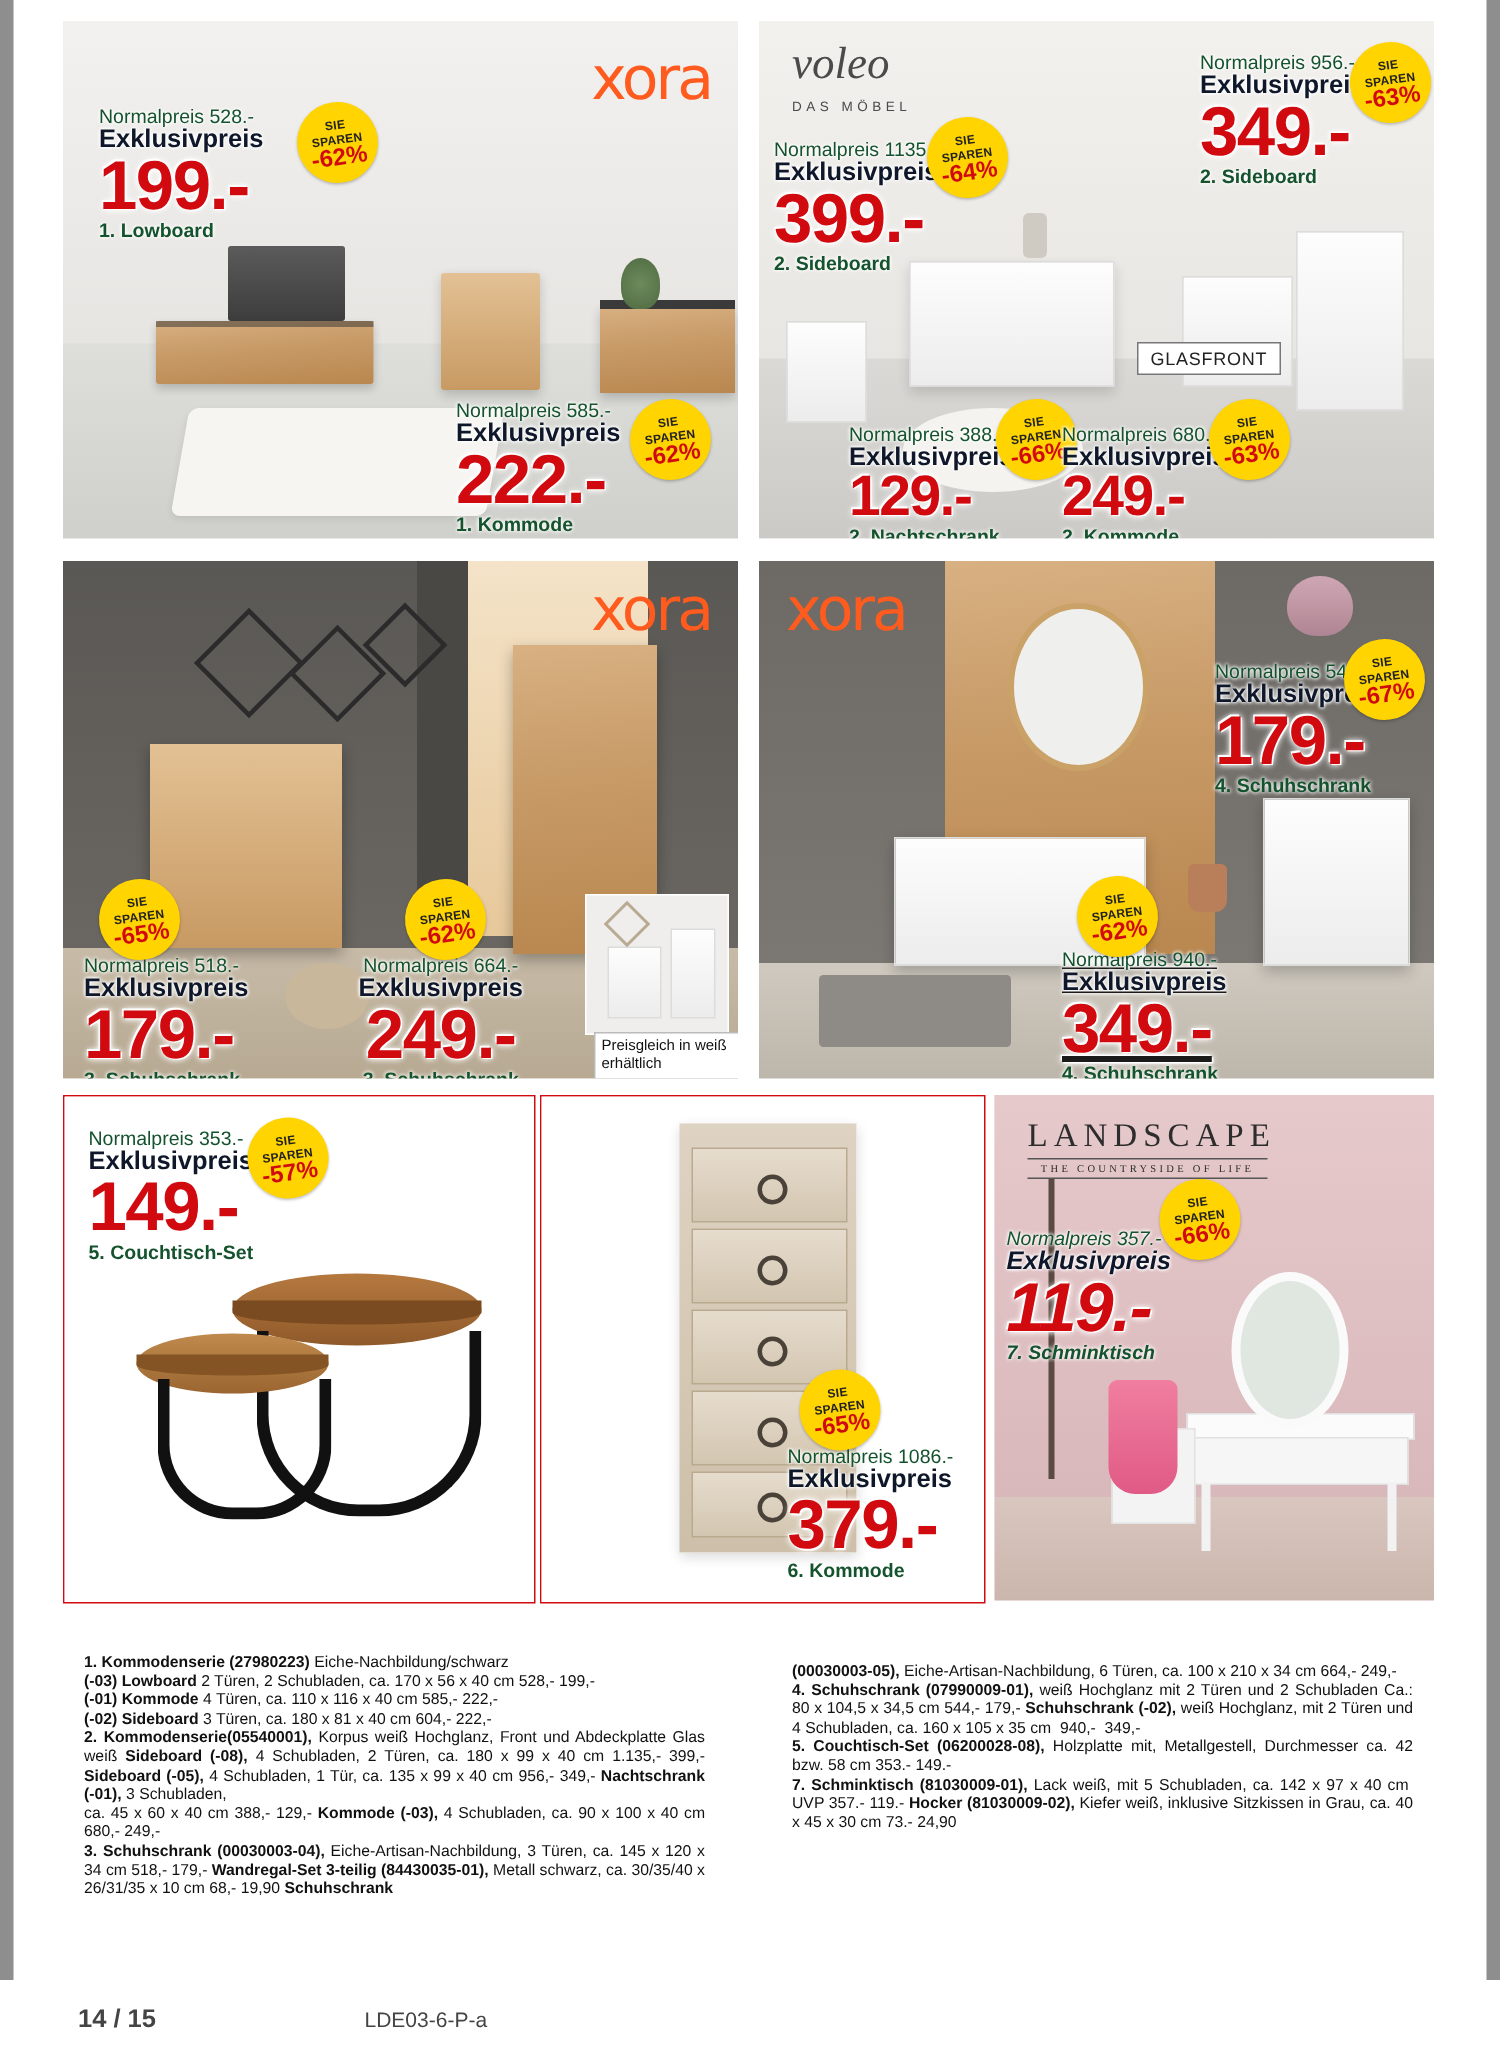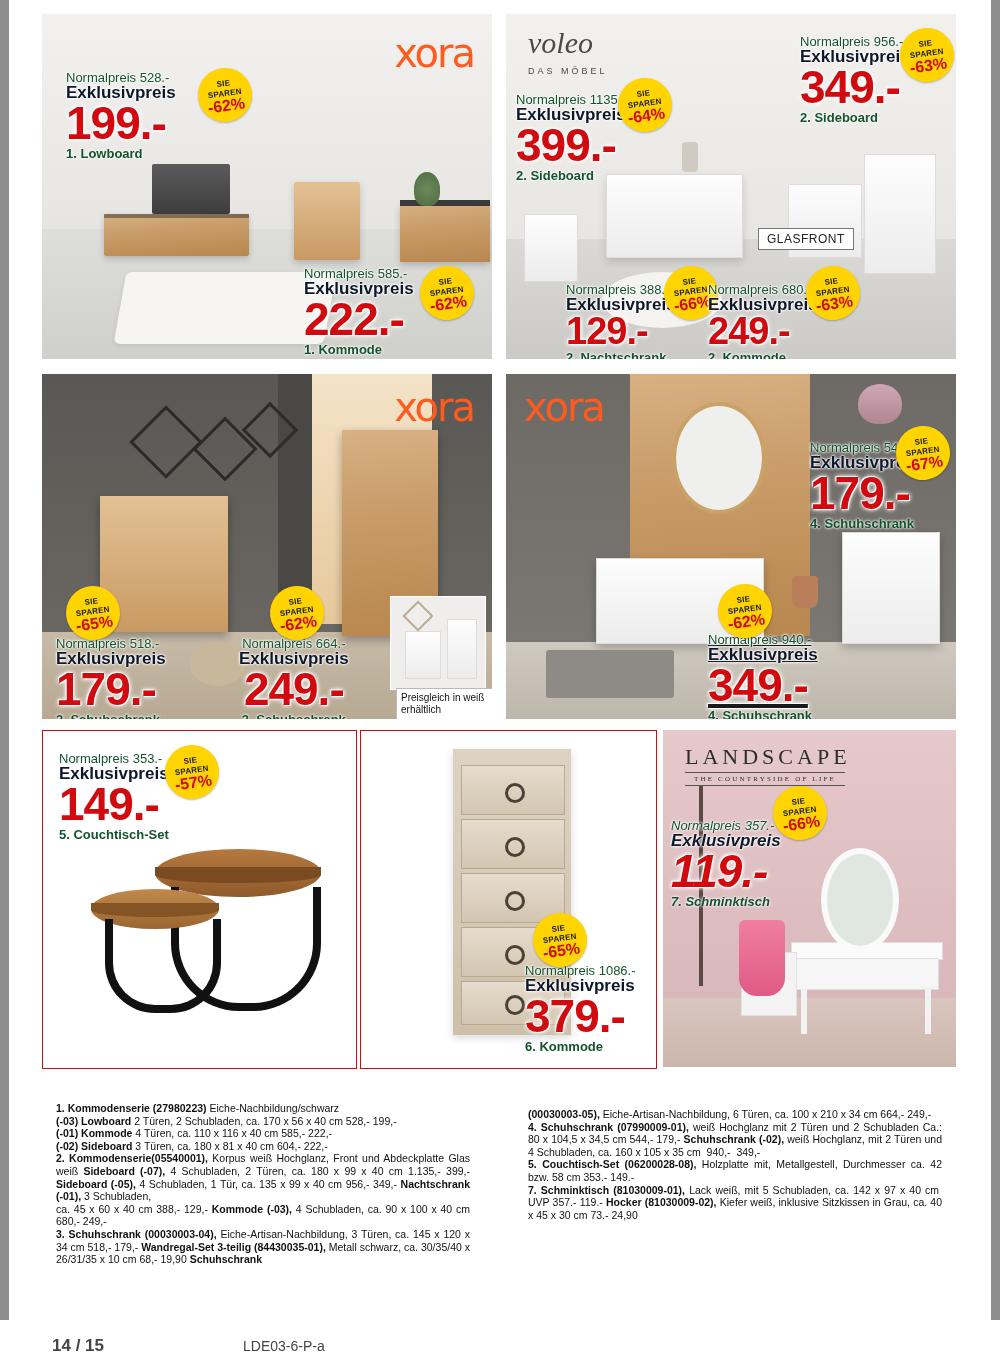--- a/index.html
+++ b/index.html
@@ -405,21 +405,21 @@
       <span class="sparen">SPAREN</span>
       <span class="pct">-66%</span>
     </div>
   </div>
 
   <div class="legal" style="left:56px;top:1102px;width:414px;">
     <div><b>1. Kommodenserie (27980223)</b> Eiche-Nachbildung/schwarz</div>
     <div><b>(-03) Lowboard</b> 2 Türen, 2 Schubladen, ca. 170 x 56 x 40 cm 528,- 199,-</div>
     <div><b>(-01) Kommode</b> 4 Türen, ca. 110 x 116 x 40 cm 585,- 222,-</div>
     <div><b>(-02) Sideboard</b> 3 Türen, ca. 180 x 81 x 40 cm 604,- 222,-</div>
-    <div><b>2. Kommodenserie(05540001),</b> Korpus weiß Hochglanz, Front und Abdeckplatte Glas weiß <b>Sideboard (-07),</b> 4 Schubladen, 2 Türen, ca. 180 x 99 x 40 cm 1.135,- 399,- <b>Sideboard (-05),</b> 4 Schubladen, 1 Tür, ca. 135 x 99 x 40 cm 956,- 349,- <b>Nachtschrank (-01),</b> 3 Schubladen,</div>
+    <div><b>2. Kommodenserie(05540001),</b> Korpus weiß Hochglanz, Front und Abdeckplatte Glas weiß <b>Sideboard (-08),</b> 4 Schubladen, 2 Türen, ca. 180 x 99 x 40 cm 1.135,- 399,- <b>Sideboard (-05),</b> 4 Schubladen, 1 Tür, ca. 135 x 99 x 40 cm 956,- 349,- <b>Nachtschrank (-01),</b> 3 Schubladen,</div>
     <div>ca. 45 x 60 x 40 cm 388,- 129,- <b>Kommode (-03),</b> 4 Schubladen, ca. 90 x 100 x 40 cm 680,- 249,-</div>
     <div><b>3. Schuhschrank (00030003-04),</b> Eiche-Artisan-Nachbildung, 3 Türen, ca. 145 x 120 x 34 cm 518,- 179,- <b>Wandregal-Set 3-teilig (84430035-01),</b> Metall schwarz, ca. 30/35/40 x 26/31/35 x 10 cm 68,- 19,90 <b>Schuhschrank</b></div>
   </div>
 
   <div class="legal" style="left:528px;top:1108px;width:414px;">
     <div><b>(00030003-05),</b> Eiche-Artisan-Nachbildung, 6 Türen, ca. 100 x 210 x 34 cm 664,- 249,-</div>
     <div><b>4. Schuhschrank (07990009-01),</b> weiß Hochglanz mit 2 Türen und 2 Schubladen Ca.: 80 x 104,5 x 34,5 cm 544,- 179,- <b>Schuhschrank (-02),</b> weiß Hochglanz, mit 2 Türen und 4 Schubladen, ca. 160 x 105 x 35 cm&nbsp; 940,-&nbsp; 349,-</div>
     <div><b>5. Couchtisch-Set (06200028-08),</b> Holzplatte mit, Metallgestell, Durchmesser ca. 42 bzw. 58 cm 353.- 149.-</div>
     <div><b>7. Schminktisch (81030009-01),</b> Lack weiß, mit 5 Schubladen, ca. 142 x 97 x 40 cm&nbsp; UVP 357.- 119.- <b>Hocker (81030009-02),</b> Kiefer weiß, inklusive Sitzkissen in Grau, ca. 40 x 45 x 30 cm 73.- 24,90</div>
   </div>

